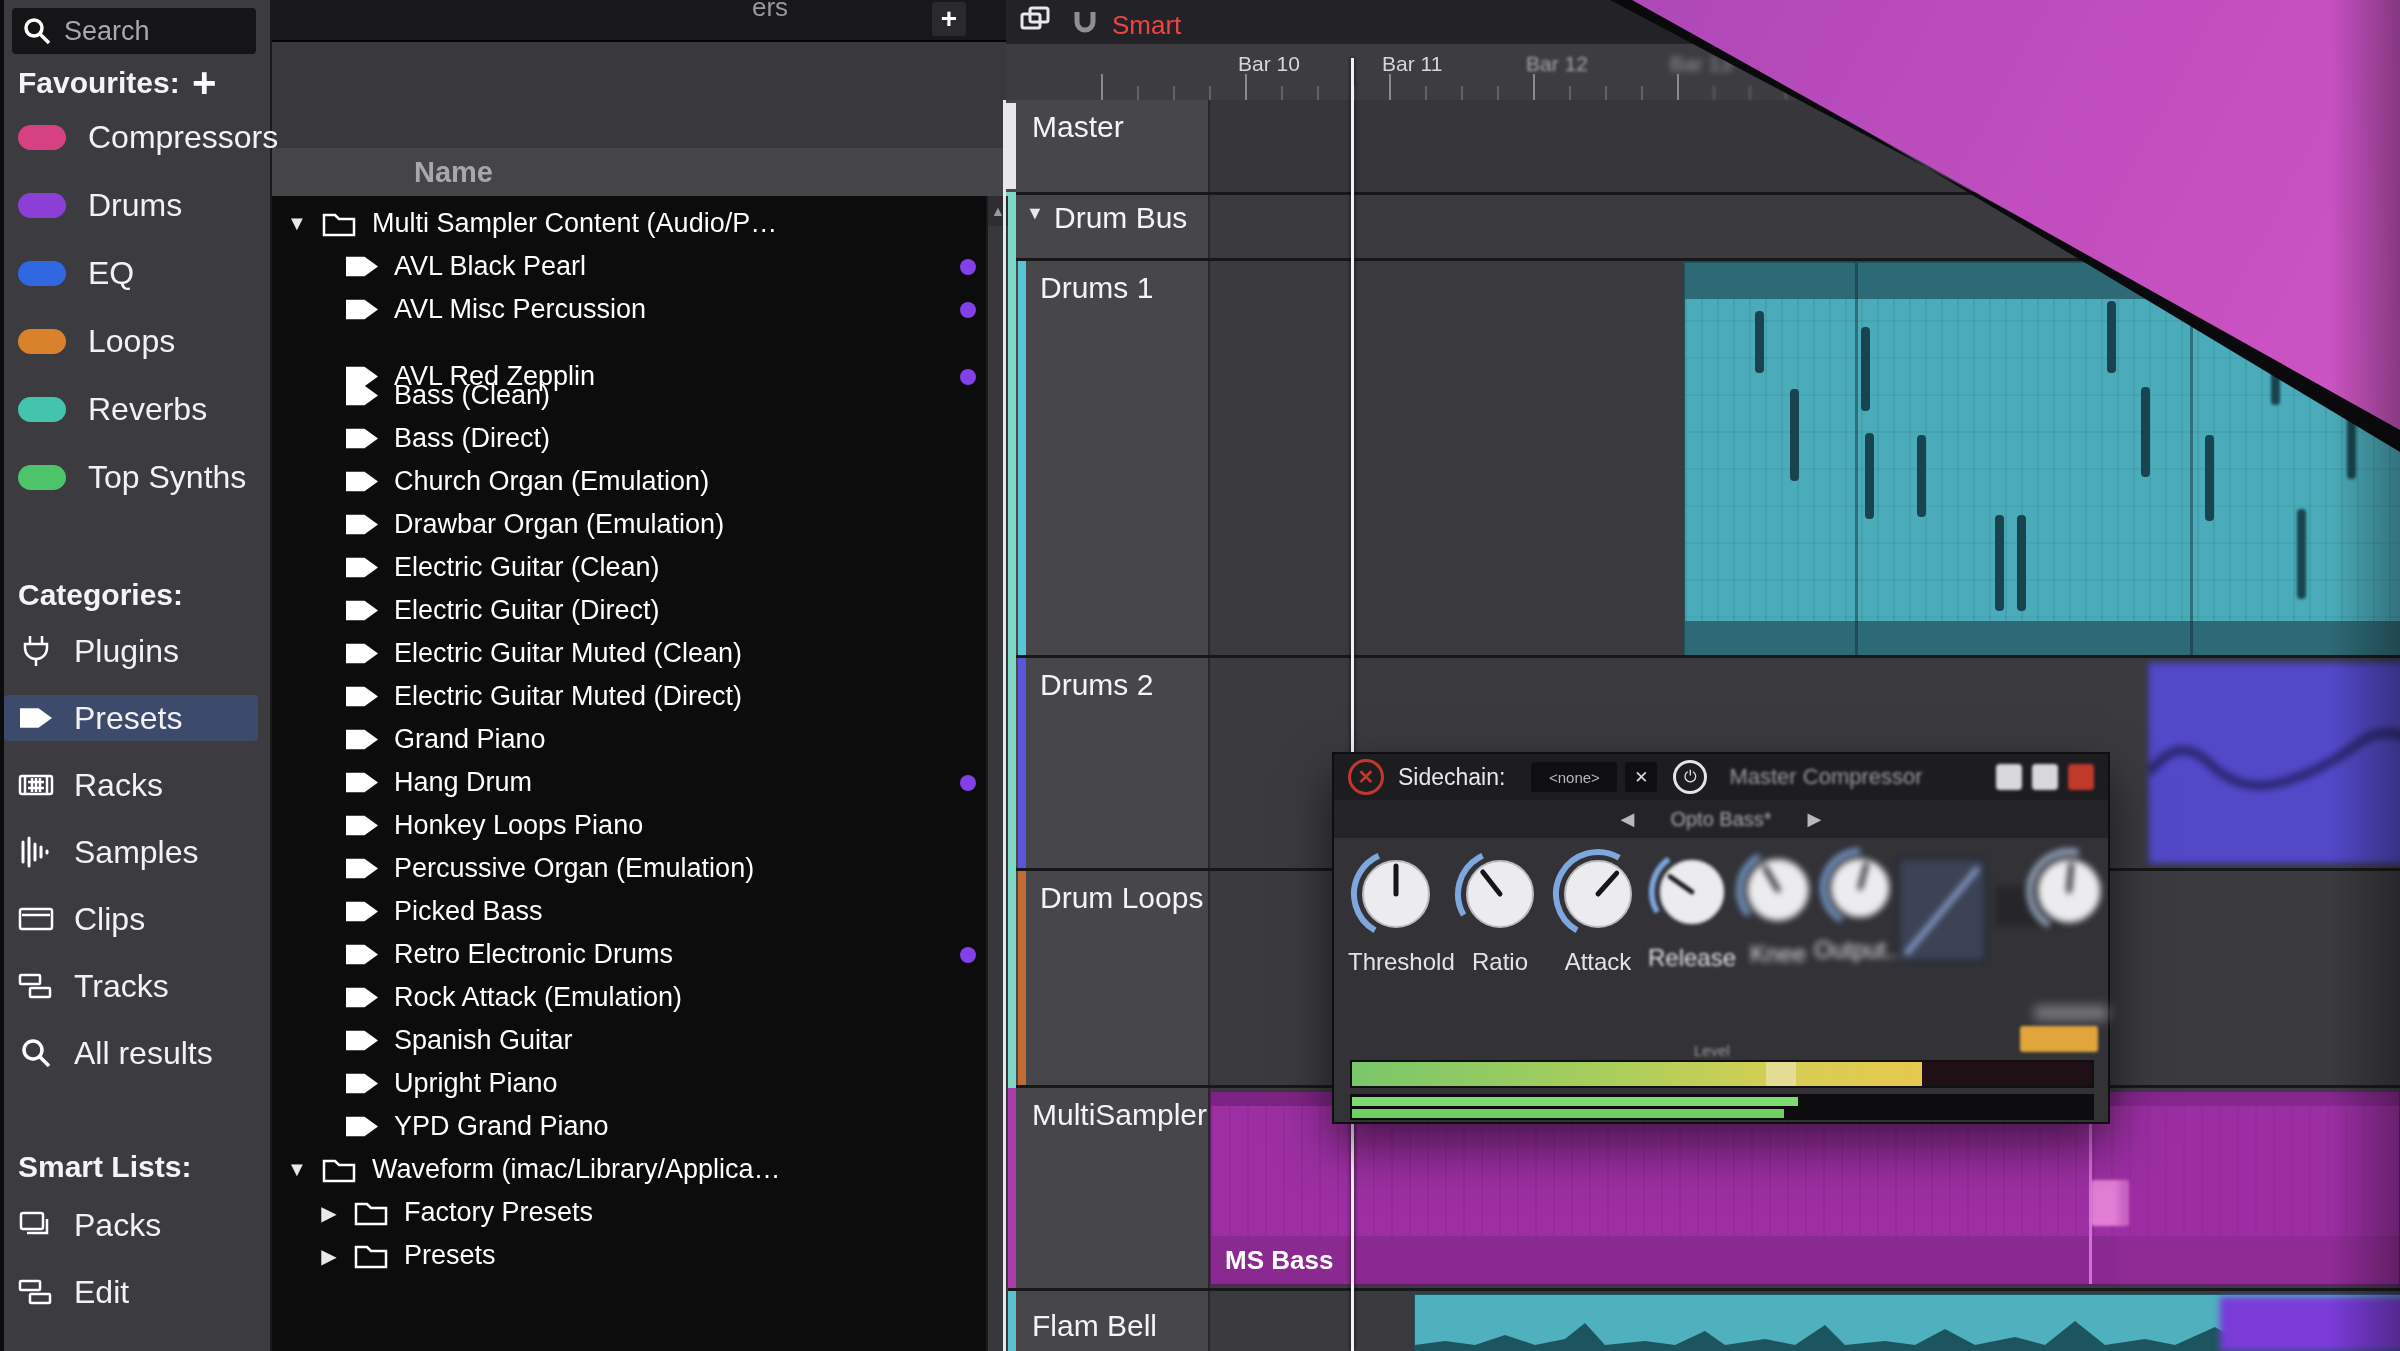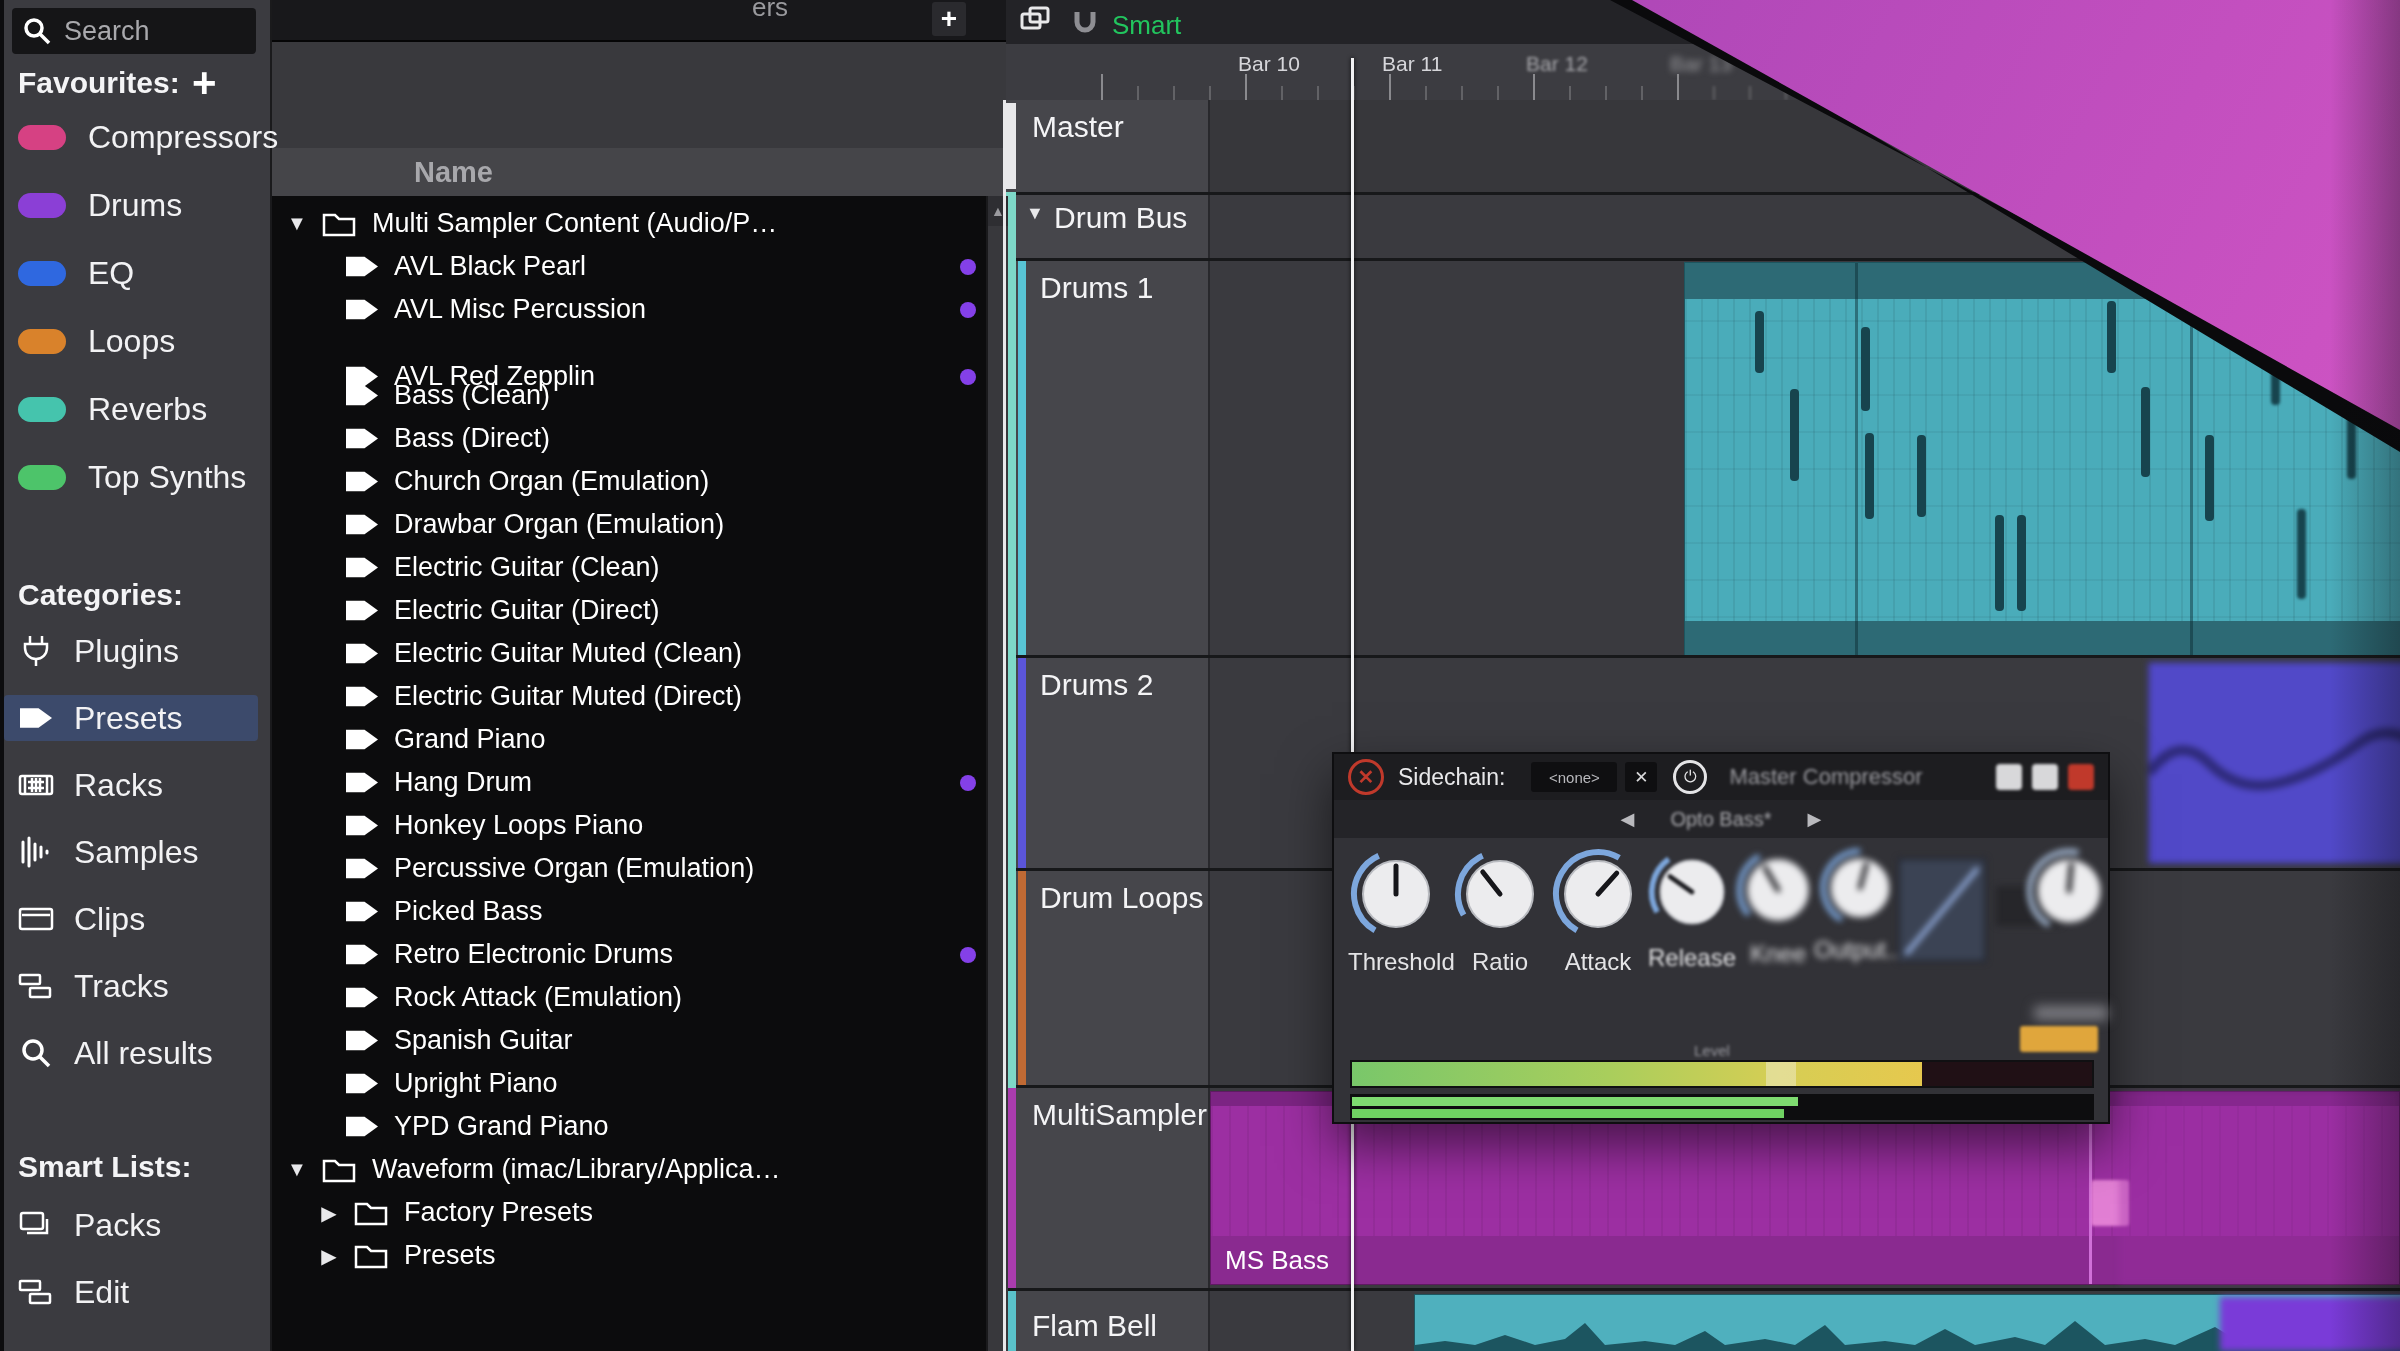--- a/index.html
+++ b/index.html
@@ -48,21 +48,21 @@
   .d1f{padding-left:50px;gap:6px;}
   .d1f .folder{margin:0 10px 0 6px;}
   .dot{position:absolute;left:694px;top:14px;width:16px;height:16px;border-radius:50%;background:#8440e8;}
   #vscroll{position:absolute;left:720px;top:196px;width:20px;height:1155px;background:#38383c;border-left:2px solid #1a1a1c;}
   #vscroll .up{position:absolute;top:0;left:0;width:100%;height:30px;background:#2e2e32;color:#9a9a9e;
                font-size:14px;display:flex;align-items:center;justify-content:center;}
 
   
   #arr{position:absolute;left:1006px;top:0;width:1394px;height:1351px;background:#3b3b40;z-index:1;}
   #toolbar{position:absolute;left:0;top:0;width:1394px;height:44px;background:#232327;border-bottom:2px solid #0e0e10;}
-  #smartlbl{position:absolute;left:106px;top:10px;font-size:26px;color:#22c55e;}
+  #smartlbl{position:absolute;left:106px;top:10px;font-size:26px;color:#ef4444;}
   #ruler{position:absolute;left:0;top:44px;width:1394px;height:56px;background:#3c3c41;border-bottom:3px solid #1c1c1f;}
   .bar-lbl{position:absolute;top:8px;font-size:21px;color:#d6d6da;}
   .tickM{position:absolute;top:30px;width:2px;height:26px;background:#8a8a8e;}
   .tickm{position:absolute;top:42px;width:2px;height:14px;background:#626266;}
   .lane-grid{position:absolute;top:100px;width:2px;height:1251px;background:rgba(255,255,255,0.05);}
   .rowsep{position:absolute;left:0;width:1394px;height:3px;background:#17181a;z-index:3;}
   .thead{position:absolute;left:0;width:204px;background:#46464b;border-right:2px solid #28282c;box-sizing:border-box;z-index:2;}
   .tname{position:absolute;left:26px;top:10px;font-size:30px;color:#f4f4f6;white-space:nowrap;}
   .lane{position:absolute;left:204px;width:1190px;background:#3a3a3f;z-index:1;}
   .cstrip{position:absolute;width:10px;z-index:3;}
@@ -265,21 +265,21 @@
       <span class="tname" style="left:34px;">Drum Loops</span>
     </div>
     <div class="lane" style="top:871px;height:214px;"></div>
     <div class="rowsep" style="top:1085px;"></div>
 
     <div class="thead" style="top:1088px;height:200px;">
       <span class="cstrip" style="left:0;top:0;height:200px;background:#aa3cae;"></span>
       <span class="tname">MultiSampler</span>
     </div>
     <div class="lane" style="top:1088px;height:200px;"></div>
-    <div class="mag-clip" style="top:1091px;height:194px;z-index:2;">
+    <div class="mag-clip" style="top:1091px;height:194px;z-index:2;font-weight:bold;">
       <div class="band-t"></div>
         <div class="lab-strip"></div>
       <span class="seg" style="left:878px;background:#d070d8;"></span>
       <span class="abs bl1" style="left:880px;top:88px;width:38px;height:46px;background:#e27fd4;border-radius:3px;"></span>
       <div class="abs bl2" style="left:908px;top:0;width:280px;height:192px;background:rgba(156,47,162,0.35);"></div>
       <span id="msbass">MS Bass</span>
     </div>
     <div class="rowsep" style="top:1288px;"></div>
 
     <div class="thead" style="top:1291px;height:60px;">

